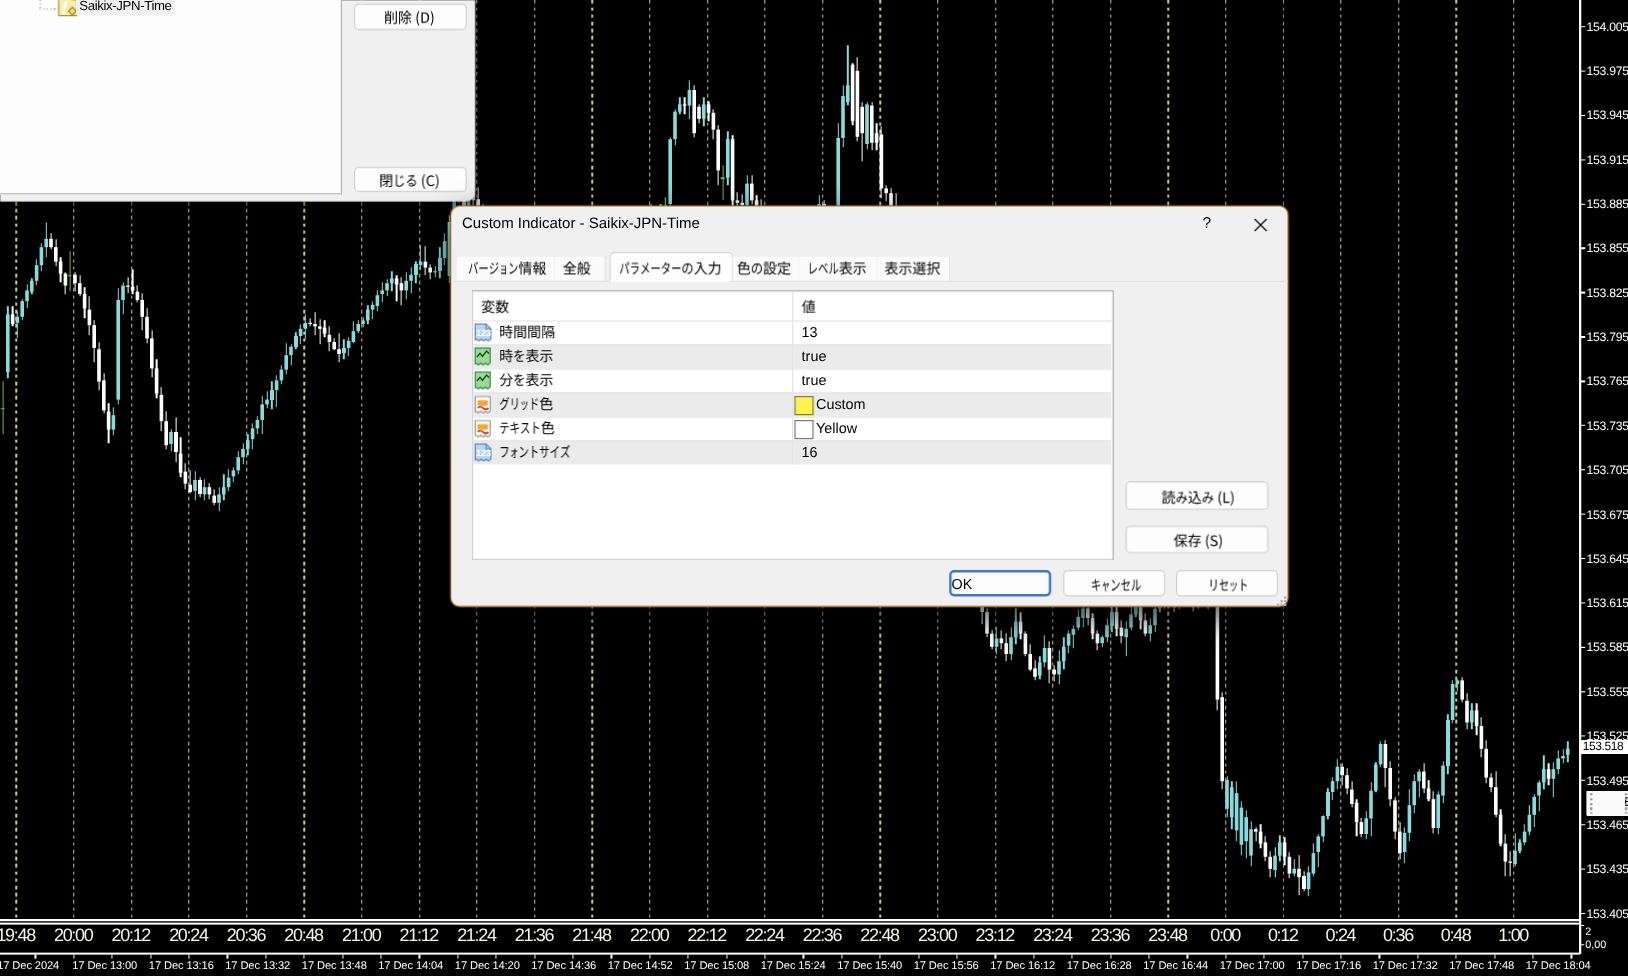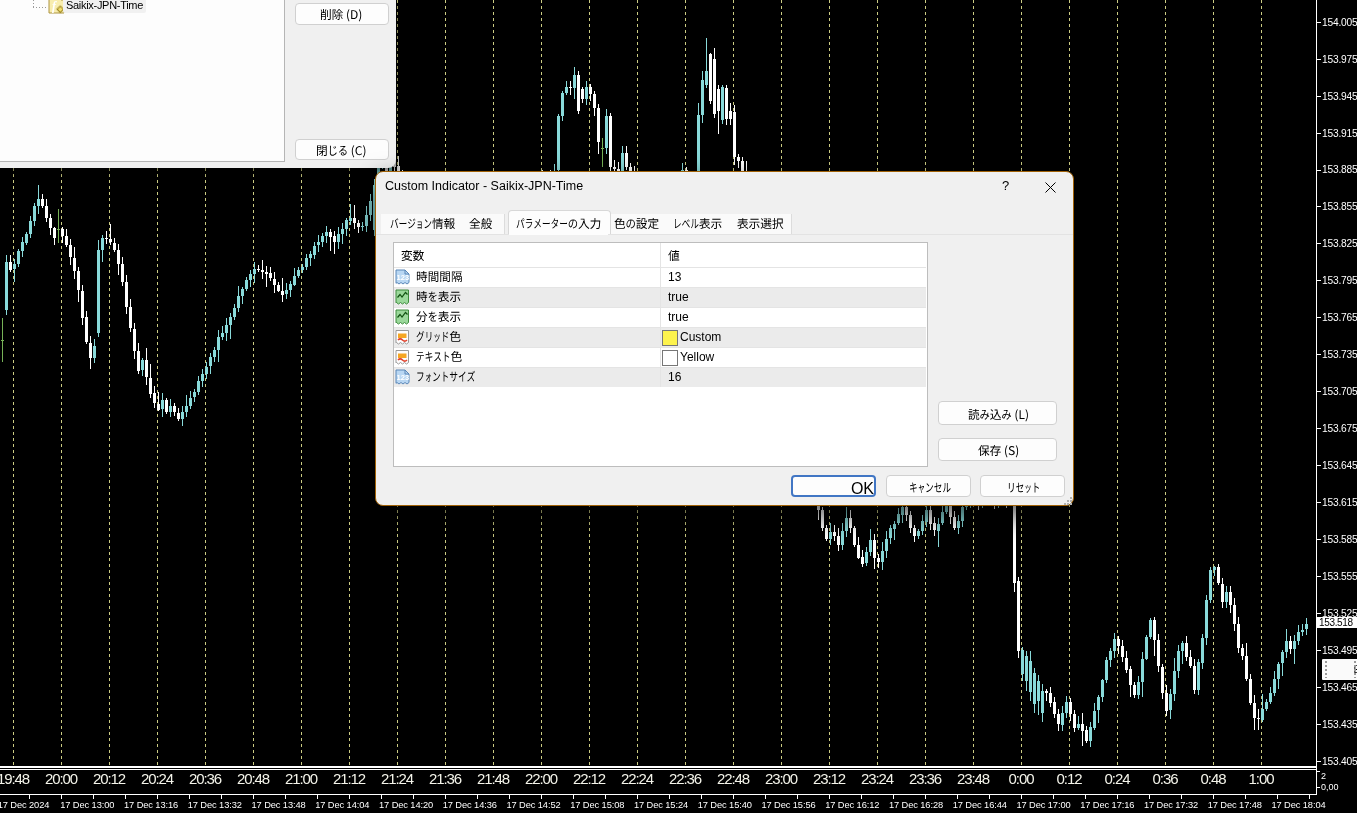--- a/index.html
+++ b/index.html
@@ -577,21 +577,21 @@
         <svg style="position:absolute;left:29.0px;top:4.5px;overflow:visible" width="61" height="12">
           <path transform="translate(0,12)" d="M4.6 -5.5H11V-3.3H10.2V-4.7H5.4V-3.3H4.6ZM8.4 -3.9H9.2V-0.3Q9.2 -0.1 9.2 -0Q9.3 0 9.5 0Q9.5 0 9.7 0Q9.8 0 10 0Q10.2 0 10.2 0Q10.4 0 10.4 -0.1Q10.5 -0.2 10.5 -0.5Q10.6 -0.9 10.6 -1.6Q10.7 -1.5 10.8 -1.4Q10.9 -1.4 11.1 -1.3Q11.2 -1.3 11.3 -1.2Q11.3 -0.4 11.2 0Q11.1 0.5 10.9 0.6Q10.7 0.8 10.3 0.8Q10.3 0.8 10.1 0.8Q10 0.8 9.8 0.8Q9.7 0.8 9.6 0.8Q9.4 0.8 9.4 0.8Q9 0.8 8.7 0.7Q8.5 0.6 8.5 0.4Q8.4 0.1 8.4 -0.3ZM6.4 -3.9H7.2Q7.1 -3 7 -2.2Q6.9 -1.4 6.6 -0.8Q6.4 -0.2 5.9 0.2Q5.4 0.7 4.6 1Q4.6 0.9 4.5 0.7Q4.4 0.6 4.3 0.5Q4.2 0.3 4.1 0.3Q4.8 0 5.3 -0.4Q5.7 -0.7 5.9 -1.3Q6.1 -1.8 6.2 -2.4Q6.3 -3.1 6.4 -3.9ZM4.7 -9H11V-8.2H4.7ZM5.1 -7.1H10.6V-6.4H5.1ZM7.3 -10.1H8.2V-6.7H7.3ZM0.9 -6.4H4.1V-5.7H0.9ZM1 -9.7H4.1V-8.9H1ZM0.9 -4.8H4.1V-4.1H0.9ZM0.4 -8.1H4.4V-7.3H0.4ZM1.4 -3.2H4.1V0.3H1.4V-0.5H3.4V-2.5H1.4ZM0.9 -3.2H1.7V0.8H0.9ZM13.9 -8.8Q14.1 -8.8 14.3 -8.8Q14.5 -8.8 14.7 -8.8Q14.9 -8.8 15.2 -8.8Q15.5 -8.8 15.9 -8.8Q16.2 -8.8 16.5 -8.9Q16.8 -8.9 17 -8.9Q17.1 -8.9 17.3 -8.9Q17.4 -9 17.5 -9L18 -8.5Q17.9 -8.4 17.9 -8.3Q17.8 -8.2 17.7 -8.1Q17.6 -7.8 17.4 -7.2Q17.1 -6.7 16.9 -6Q16.6 -5.3 16.4 -4.7Q16.2 -4.3 16.1 -3.8Q15.9 -3.4 15.7 -2.9Q15.5 -2.4 15.3 -2Q15.1 -1.6 15 -1.3Q14.7 -0.8 14.4 -0.6Q14.1 -0.5 13.7 -0.5Q13.1 -0.5 12.8 -0.9Q12.4 -1.3 12.4 -2.1Q12.4 -2.8 12.6 -3.4Q12.9 -3.9 13.4 -4.4Q13.8 -4.8 14.5 -5Q15.1 -5.3 15.9 -5.3Q16.8 -5.3 17.6 -5Q18.4 -4.8 19.1 -4.4Q19.7 -4.1 20.3 -3.7Q20.9 -3.3 21.3 -2.9L20.9 -1.9Q20.5 -2.4 19.9 -2.8Q19.4 -3.3 18.7 -3.6Q18 -4 17.3 -4.2Q16.6 -4.5 15.8 -4.5Q14.9 -4.5 14.3 -4.1Q13.7 -3.8 13.4 -3.3Q13.1 -2.8 13.1 -2.2Q13.1 -1.8 13.3 -1.6Q13.5 -1.4 13.7 -1.4Q13.9 -1.4 14 -1.5Q14.2 -1.6 14.3 -1.8Q14.5 -2.1 14.7 -2.4Q14.8 -2.8 15 -3.2Q15.2 -3.6 15.3 -4.1Q15.5 -4.5 15.6 -4.9Q15.8 -5.4 16 -6Q16.2 -6.5 16.4 -7.1Q16.7 -7.6 16.8 -8Q16.7 -8 16.4 -8Q16.1 -8 15.8 -8Q15.5 -7.9 15.2 -7.9Q14.9 -7.9 14.7 -7.9Q14.5 -7.9 14.3 -7.9Q14.1 -7.8 14 -7.8ZM20.3 -6.2Q20.2 -4.9 20.1 -3.9Q19.9 -2.8 19.6 -2Q19.2 -1.1 18.7 -0.5Q18.1 0.2 17.2 0.7L16.5 0.1Q17.4 -0.4 18 -1Q18.5 -1.6 18.8 -2.3Q19.2 -3 19.3 -3.8Q19.4 -4.5 19.5 -5.2Q19.5 -5.4 19.5 -5.7Q19.5 -6 19.5 -6.3ZM26.6 -9.5H29V-8.6H26.6ZM28.5 -9.5H29.4Q29.5 -8.1 29.8 -6.9Q30 -5.7 30.4 -4.7Q30.8 -3.7 31.4 -2.9Q32.1 -2.1 32.9 -1.7Q32.8 -1.6 32.7 -1.5Q32.6 -1.4 32.5 -1.2Q32.3 -1.1 32.3 -1Q31.4 -1.5 30.7 -2.3Q30.1 -3.1 29.7 -4.2Q29.3 -5.2 29 -6.4Q28.8 -7.6 28.6 -9H28.5ZM28.5 -7.2 29.4 -7Q29 -5 28.2 -3.5Q27.3 -2 26 -1Q26 -1.1 25.8 -1.2Q25.7 -1.3 25.6 -1.5Q25.4 -1.6 25.3 -1.7Q26.6 -2.5 27.4 -3.9Q28.2 -5.3 28.5 -7.2ZM24.9 -5.3V-1.1H24V-4.5H22.4V-5.3ZM24.9 -1.5Q25.3 -0.8 26.1 -0.5Q26.8 -0.2 27.8 -0.1Q28.3 -0.1 29 -0.1Q29.7 -0.1 30.4 -0.1Q31.2 -0.1 31.9 -0.2Q32.5 -0.2 33.1 -0.2Q33 -0.1 33 0Q32.9 0.2 32.9 0.4Q32.8 0.6 32.8 0.7Q32.3 0.7 31.7 0.7Q31 0.7 30.3 0.8Q29.6 0.8 28.9 0.8Q28.3 0.7 27.8 0.7Q26.7 0.7 25.9 0.3Q25.1 0 24.5 -0.7Q24.1 -0.3 23.6 0.1Q23.2 0.5 22.7 0.9L22.3 -0.1Q22.7 -0.3 23.2 -0.7Q23.6 -1.1 24.1 -1.5ZM22.5 -9.3 23.2 -9.8Q23.6 -9.5 24 -9.2Q24.4 -8.9 24.7 -8.5Q25 -8.2 25.2 -7.9L24.5 -7.3Q24.4 -7.6 24 -8Q23.7 -8.3 23.3 -8.6Q22.9 -9 22.5 -9.3ZM35.8 -8.8Q35.9 -8.8 36.2 -8.8Q36.4 -8.8 36.5 -8.8Q36.7 -8.8 37 -8.8Q37.4 -8.8 37.7 -8.8Q38.1 -8.8 38.4 -8.9Q38.7 -8.9 38.8 -8.9Q39 -8.9 39.1 -8.9Q39.2 -9 39.3 -9L39.8 -8.5Q39.8 -8.4 39.7 -8.3Q39.6 -8.2 39.6 -8.1Q39.4 -7.8 39.2 -7.2Q39 -6.7 38.7 -6Q38.5 -5.3 38.2 -4.7Q38.1 -4.3 37.9 -3.8Q37.7 -3.4 37.5 -2.9Q37.3 -2.4 37.2 -2Q37 -1.6 36.8 -1.3Q36.6 -0.8 36.2 -0.6Q35.9 -0.5 35.5 -0.5Q35 -0.5 34.6 -0.9Q34.2 -1.3 34.2 -2.1Q34.2 -2.8 34.5 -3.4Q34.7 -3.9 35.2 -4.4Q35.7 -4.8 36.3 -5Q37 -5.3 37.7 -5.3Q38.6 -5.3 39.4 -5Q40.2 -4.8 40.9 -4.4Q41.6 -4.1 42.2 -3.7Q42.7 -3.3 43.1 -2.9L42.8 -1.9Q42.3 -2.4 41.8 -2.8Q41.2 -3.3 40.5 -3.6Q39.9 -4 39.1 -4.2Q38.4 -4.5 37.6 -4.5Q36.8 -4.5 36.2 -4.1Q35.6 -3.8 35.3 -3.3Q35 -2.8 35 -2.2Q35 -1.8 35.1 -1.6Q35.3 -1.4 35.6 -1.4Q35.7 -1.4 35.9 -1.5Q36 -1.6 36.2 -1.8Q36.3 -2.1 36.5 -2.4Q36.7 -2.8 36.8 -3.2Q37 -3.6 37.2 -4.1Q37.3 -4.5 37.5 -4.9Q37.7 -5.4 37.9 -6Q38.1 -6.5 38.3 -7.1Q38.5 -7.6 38.7 -8Q38.5 -8 38.2 -8Q38 -8 37.6 -8Q37.3 -7.9 37 -7.9Q36.7 -7.9 36.6 -7.9Q36.4 -7.9 36.2 -7.9Q36 -7.8 35.8 -7.8ZM42.1 -6.2Q42.1 -4.9 41.9 -3.9Q41.8 -2.8 41.4 -2Q41.1 -1.1 40.5 -0.5Q39.9 0.2 39 0.7L38.4 0.1Q39.3 -0.4 39.8 -1Q40.4 -1.6 40.7 -2.3Q41 -3 41.1 -3.8Q41.3 -4.5 41.3 -5.2Q41.3 -5.4 41.3 -5.7Q41.3 -6 41.3 -6.3ZM49.2 2.4Q48.4 1 47.9 -0.5Q47.5 -2 47.5 -3.7Q47.5 -5.5 47.9 -7Q48.4 -8.5 49.2 -9.8L49.9 -9.5Q49.1 -8.2 48.8 -6.7Q48.4 -5.3 48.4 -3.7Q48.4 -2.2 48.8 -0.7Q49.1 0.8 49.9 2.1ZM51.6 0V-8.8H52.7V-0.9H56.6V0ZM58.1 2.4 57.4 2.1Q58.2 0.8 58.6 -0.7Q59 -2.2 59 -3.7Q59 -5.3 58.6 -6.7Q58.2 -8.2 57.4 -9.5L58.1 -9.8Q59 -8.5 59.4 -7Q59.9 -5.5 59.9 -3.7Q59.9 -2 59.4 -0.5Q59 1 58.1 2.4Z" fill="#000"></path>
         </svg>
       </div>
       <div style="position:absolute;left:562px;top:266px;width:119px;height:23px;background:#fdfdfd;border:1px solid #d0d0d0;border-radius:4px;box-sizing:border-box">
         <svg style="position:absolute;left:38.9px;top:4px;overflow:visible" width="41" height="12">
           <path transform="translate(0,12)" d="M7 -6H7.8V1H7ZM3.6 -4.2H11.1V-3.4H3.6ZM8.1 -3.9Q8.4 -3.1 9 -2.5Q9.5 -1.8 10.2 -1.2Q10.8 -0.6 11.4 -0.3Q11.3 -0.2 11.2 -0.1Q11.1 0.1 11 0.2Q10.9 0.3 10.8 0.5Q10.2 0 9.5 -0.6Q8.9 -1.3 8.3 -2Q7.8 -2.8 7.4 -3.6ZM6.8 -3.9 7.4 -3.7Q7.1 -2.8 6.5 -2.1Q5.9 -1.3 5.2 -0.6Q4.5 0 3.8 0.4Q3.8 0.3 3.7 0.2Q3.6 0.1 3.4 -0.1Q3.3 -0.2 3.2 -0.3Q3.9 -0.6 4.6 -1.2Q5.3 -1.8 5.8 -2.5Q6.4 -3.2 6.8 -3.9ZM5.3 -8.7V-6.5H9.6V-8.7ZM4.4 -9.5H10.5V-5.7H4.4ZM3.2 -10 4 -9.8Q3.7 -8.8 3.1 -7.8Q2.6 -6.8 2 -5.9Q1.4 -5.1 0.8 -4.4Q0.7 -4.5 0.6 -4.7Q0.5 -4.8 0.4 -5Q0.3 -5.2 0.3 -5.3Q0.8 -5.9 1.4 -6.6Q1.9 -7.4 2.4 -8.3Q2.9 -9.1 3.2 -10ZM2 -6.9 2.8 -7.8 2.9 -7.8V0.9H2ZM15.5 -3.2H22.8V-2.4H15.5ZM16.5 -6.3H21.3V-5.5H16.5ZM18.8 -4.3H19.7V-0.1Q19.7 0.3 19.6 0.5Q19.5 0.7 19.2 0.8Q18.9 0.9 18.4 0.9Q17.9 1 17.1 1Q17.1 0.8 17 0.5Q17 0.3 16.9 0.1Q17.3 0.1 17.6 0.1Q17.9 0.1 18.2 0.1Q18.4 0.1 18.6 0.1Q18.7 0.1 18.8 0Q18.8 0 18.8 -0.1ZM21.1 -6.3H21.3L21.5 -6.3L22 -5.9Q21.7 -5.5 21.3 -5.1Q20.8 -4.7 20.4 -4.3Q19.9 -3.9 19.5 -3.6Q19.4 -3.8 19.2 -3.9Q19.1 -4.1 19 -4.2Q19.4 -4.4 19.8 -4.8Q20.2 -5.1 20.5 -5.5Q20.9 -5.8 21.1 -6.1ZM12.4 -8.5H22.6V-7.6H12.4ZM16.1 -10.1 17 -9.9Q16.6 -8.5 16 -7.1Q15.4 -5.8 14.5 -4.6Q13.6 -3.4 12.5 -2.6Q12.4 -2.7 12.4 -2.8Q12.3 -3 12.2 -3.2Q12.1 -3.3 12 -3.4Q12.8 -4 13.5 -4.7Q14.1 -5.5 14.6 -6.4Q15.1 -7.3 15.5 -8.2Q15.9 -9.2 16.1 -10.1ZM13.8 -5.2H14.7V0.9H13.8ZM28.8 2.4Q28 1 27.5 -0.5Q27.1 -2 27.1 -3.7Q27.1 -5.5 27.5 -7Q28 -8.5 28.8 -9.8L29.5 -9.5Q28.7 -8.2 28.4 -6.7Q28 -5.3 28 -3.7Q28 -2.2 28.4 -0.7Q28.7 0.8 29.5 2.1ZM33.7 0.2Q32.7 0.2 32 -0.2Q31.2 -0.5 30.6 -1.1L31.3 -1.9Q31.7 -1.4 32.4 -1.1Q33 -0.8 33.7 -0.8Q34.6 -0.8 35 -1.2Q35.5 -1.6 35.5 -2.2Q35.5 -2.7 35.3 -3Q35.1 -3.3 34.8 -3.5Q34.5 -3.6 34.1 -3.8L32.8 -4.4Q32.4 -4.5 32 -4.8Q31.6 -5.1 31.3 -5.5Q31 -6 31 -6.6Q31 -7.3 31.4 -7.8Q31.7 -8.4 32.4 -8.7Q33 -9 33.8 -9Q34.6 -9 35.2 -8.7Q35.9 -8.4 36.4 -7.9L35.8 -7.2Q35.4 -7.5 34.9 -7.8Q34.4 -8 33.8 -8Q33 -8 32.6 -7.6Q32.1 -7.3 32.1 -6.7Q32.1 -6.3 32.4 -6Q32.6 -5.7 32.9 -5.6Q33.3 -5.4 33.6 -5.2L34.8 -4.7Q35.4 -4.5 35.8 -4.2Q36.2 -3.9 36.4 -3.4Q36.7 -3 36.7 -2.3Q36.7 -1.6 36.3 -1.1Q35.9 -0.5 35.3 -0.2Q34.6 0.2 33.7 0.2ZM38.4 2.4 37.7 2.1Q38.5 0.8 38.8 -0.7Q39.2 -2.2 39.2 -3.7Q39.2 -5.3 38.8 -6.7Q38.5 -8.2 37.7 -9.5L38.4 -9.8Q39.2 -8.5 39.7 -7Q40.1 -5.5 40.1 -3.7Q40.1 -2 39.7 -0.5Q39.2 1 38.4 2.4Z" fill="#000"></path>
         </svg>
       </div>
       <div style="position:absolute;left:415px;top:303px;width:85px;height:22px;background:#fdfdfd;border:2px solid #4176c4;border-radius:4px;box-sizing:border-box">
-        <div style="position:absolute;left:0;top:3px;width:100%;text-align:right;font-size:16px">OK</div>
+        <div style="position:absolute;left:0;top:3px;width:100%;text-align:left;font-size:12px">OK</div>
       </div>
       <div style="position:absolute;left:510px;top:303px;width:85px;height:22px;background:#fdfdfd;border:1px solid #d0d0d0;border-radius:4px;box-sizing:border-box">
         <svg style="position:absolute;left:21.5px;top:3.5px;overflow:visible" width="42" height="12">
           <path transform="translate(0,12)" d="M3.4 -8.5Q3.4 -8.7 3.3 -8.9Q3.3 -9.1 3.2 -9.3L4 -9.5Q4 -9.3 4 -9.1Q4.1 -8.9 4.1 -8.7Q4.1 -8.5 4.2 -8.1Q4.2 -7.7 4.3 -7Q4.4 -6.3 4.5 -5.6Q4.6 -4.8 4.7 -4Q4.8 -3.3 4.9 -2.6Q5 -1.9 5.1 -1.4Q5.2 -0.9 5.2 -0.8Q5.3 -0.5 5.3 -0.2Q5.4 0.1 5.4 0.3L4.6 0.5Q4.6 0.2 4.6 -0Q4.5 -0.3 4.5 -0.6Q4.5 -0.7 4.4 -1.2Q4.4 -1.7 4.3 -2.4Q4.2 -3 4.1 -3.8Q3.9 -4.6 3.8 -5.4Q3.7 -6.1 3.6 -6.8Q3.5 -7.4 3.5 -7.9Q3.4 -8.4 3.4 -8.5ZM1 -6.8Q1.1 -6.8 1.3 -6.8Q1.5 -6.8 1.7 -6.8Q1.9 -6.9 2.2 -6.9Q2.6 -7 3 -7.1Q3.5 -7.2 3.9 -7.3Q4.4 -7.4 4.9 -7.5Q5.3 -7.6 5.7 -7.7Q6 -7.8 6.3 -7.8Q6.4 -7.9 6.6 -7.9Q6.8 -8 6.9 -8L7 -7Q6.9 -7 6.7 -7Q6.6 -6.9 6.4 -6.9Q6.2 -6.9 5.8 -6.8Q5.4 -6.7 5 -6.6Q4.5 -6.5 4 -6.4Q3.6 -6.3 3.1 -6.2Q2.7 -6.1 2.3 -6Q2 -5.9 1.8 -5.9Q1.6 -5.8 1.5 -5.8Q1.3 -5.7 1.1 -5.7ZM0.9 -3.3Q1.1 -3.3 1.3 -3.3Q1.5 -3.4 1.7 -3.4Q1.9 -3.4 2.3 -3.5Q2.7 -3.6 3.2 -3.7Q3.7 -3.8 4.2 -3.9Q4.8 -4.1 5.3 -4.2Q5.8 -4.3 6.2 -4.4Q6.6 -4.5 6.9 -4.6Q7.1 -4.6 7.3 -4.7Q7.5 -4.8 7.6 -4.8L7.8 -3.8Q7.6 -3.8 7.4 -3.7Q7.2 -3.7 7 -3.6Q6.7 -3.6 6.3 -3.5Q5.8 -3.4 5.3 -3.3Q4.8 -3.2 4.3 -3Q3.8 -2.9 3.3 -2.8Q2.8 -2.7 2.4 -2.6Q2.1 -2.5 1.8 -2.5Q1.6 -2.4 1.4 -2.4Q1.2 -2.3 1.1 -2.2ZM11.5 -7.3Q11.5 -7.2 11.6 -7Q11.6 -6.8 11.6 -6.6Q11.7 -6.3 11.7 -5.8Q11.8 -5.3 11.9 -4.6Q12.1 -3.9 12.2 -3.2Q12.3 -2.5 12.4 -1.8Q12.5 -1.2 12.6 -0.7Q12.7 -0.2 12.7 0Q12.8 0.1 12.8 0.3Q12.8 0.4 12.9 0.6Q12.9 0.7 12.9 0.8L12.3 1.1Q12.3 0.9 12.2 0.7Q12.2 0.4 12.2 0.2Q12.1 0 12 -0.5Q12 -1 11.8 -1.7Q11.7 -2.4 11.6 -3.1Q11.5 -3.8 11.4 -4.5Q11.3 -5.1 11.2 -5.6Q11.1 -6.2 11 -6.4Q11 -6.6 11 -6.8Q10.9 -7 10.9 -7.1ZM15.1 -5.7Q15 -5.3 14.8 -4.8Q14.6 -4.4 14.4 -3.9Q14.1 -3.4 13.9 -2.9Q13.7 -2.5 13.5 -2.2L13 -2.6Q13.2 -2.9 13.4 -3.4Q13.7 -3.8 13.9 -4.3Q14.1 -4.7 14.2 -5.1Q14.2 -5.1 13.9 -5Q13.7 -4.9 13.3 -4.8Q13 -4.7 12.6 -4.5Q12.2 -4.4 11.7 -4.3Q11.3 -4.1 10.9 -4Q10.6 -3.9 10.3 -3.8Q10 -3.7 9.9 -3.7L9.8 -4.6Q9.9 -4.6 10.1 -4.7Q10.2 -4.7 10.4 -4.7Q10.5 -4.8 10.7 -4.8Q10.9 -4.9 11.3 -5Q11.6 -5.1 12 -5.2Q12.4 -5.3 12.8 -5.4Q13.2 -5.6 13.5 -5.7Q13.8 -5.8 14.1 -5.9Q14.3 -5.9 14.4 -6Q14.5 -6 14.6 -6Q14.6 -6.1 14.7 -6.1ZM18 -8.8Q18.3 -8.6 18.6 -8.3Q18.9 -7.9 19.2 -7.6Q19.5 -7.2 19.8 -6.9Q20.1 -6.6 20.2 -6.3L19.7 -5.6Q19.5 -5.8 19.3 -6.1Q19 -6.5 18.7 -6.8Q18.4 -7.2 18.1 -7.5Q17.8 -7.8 17.5 -8.1ZM17.3 -0.8Q18.1 -0.9 18.7 -1.2Q19.3 -1.5 19.8 -1.8Q20.3 -2.2 20.8 -2.5Q21.4 -3.1 22 -3.8Q22.5 -4.6 23 -5.4Q23.4 -6.2 23.6 -6.9L24.1 -5.9Q23.8 -5.2 23.3 -4.4Q22.9 -3.6 22.4 -2.9Q21.8 -2.2 21.2 -1.6Q20.7 -1.3 20.2 -0.9Q19.7 -0.5 19.1 -0.2Q18.5 0 17.8 0.2ZM27.4 -1.5Q27.4 -1.8 27.4 -2.3Q27.4 -2.8 27.4 -3.5Q27.4 -4.1 27.4 -4.8Q27.4 -5.5 27.4 -6.1Q27.4 -6.8 27.4 -7.3Q27.4 -7.8 27.4 -8.2Q27.4 -8.4 27.4 -8.5Q27.4 -8.7 27.3 -8.9Q27.3 -9.1 27.3 -9.3H28.1Q28.1 -9 28.1 -8.7Q28.1 -8.4 28.1 -8.2Q28.1 -7.9 28.1 -7.3Q28.1 -6.8 28.1 -6.2Q28.1 -5.6 28.1 -5Q28.1 -4.3 28.1 -3.7Q28.1 -3.1 28.1 -2.6Q28.1 -2.1 28.1 -1.8Q28.1 -1.4 28.2 -1.2Q28.3 -0.9 28.5 -0.8Q28.8 -0.7 29.3 -0.7Q29.8 -0.7 30.3 -0.7Q30.7 -0.8 31.1 -0.9Q31.6 -0.9 32 -1.1L32 -0Q31.6 0 31.2 0.1Q30.8 0.2 30.3 0.2Q29.8 0.2 29.3 0.2Q28.7 0.2 28.3 0.1Q27.9 0 27.7 -0.2Q27.5 -0.4 27.4 -0.8Q27.4 -1.1 27.4 -1.5ZM32.4 -6.9Q32.3 -6.8 32.3 -6.7Q32.2 -6.5 32.2 -6.4Q32 -6 31.8 -5.6Q31.6 -5.1 31.4 -4.7Q31.2 -4.2 30.9 -3.8Q30.6 -3.3 30.4 -2.9L29.8 -3.4Q30.1 -3.8 30.4 -4.4Q30.7 -4.9 31 -5.4Q31.2 -5.9 31.3 -6.3Q31.3 -6.3 31 -6.2Q30.7 -6.1 30.2 -6Q29.8 -5.8 29.2 -5.7Q28.6 -5.5 28.1 -5.4Q27.5 -5.2 27 -5.1Q26.4 -4.9 26 -4.8Q25.6 -4.7 25.4 -4.6L25.2 -5.6Q25.5 -5.7 25.9 -5.7Q26.3 -5.8 26.8 -6Q27.3 -6.1 27.9 -6.3Q28.5 -6.4 29.1 -6.6Q29.6 -6.7 30.1 -6.9Q30.6 -7 30.9 -7.1Q31.3 -7.2 31.4 -7.2Q31.5 -7.3 31.7 -7.3Q31.8 -7.4 31.9 -7.5ZM37.9 -0.3Q37.9 -0.4 37.9 -0.6Q37.9 -0.7 37.9 -0.9Q37.9 -1 37.9 -1.5Q37.9 -1.9 37.9 -2.5Q37.9 -3 37.9 -3.7Q37.9 -4.4 37.9 -5.1Q37.9 -5.8 37.9 -6.5Q37.9 -7.1 37.9 -7.5Q37.9 -8 37.9 -8.1Q37.9 -8.5 37.9 -8.7Q37.9 -8.9 37.9 -9H38.7Q38.7 -8.9 38.7 -8.7Q38.7 -8.4 38.7 -8.1Q38.7 -7.9 38.7 -7.5Q38.7 -7.1 38.7 -6.5Q38.7 -5.9 38.7 -5.2Q38.7 -4.5 38.7 -3.8Q38.7 -3.2 38.7 -2.6Q38.7 -2 38.7 -1.6Q38.7 -1.3 38.7 -1.2Q39.1 -1.5 39.5 -1.9Q40 -2.3 40.4 -2.9Q40.9 -3.5 41.2 -4.1L41.6 -3.3Q41.2 -2.6 40.7 -2Q40.2 -1.4 39.7 -0.9Q39.1 -0.3 38.6 0Q38.5 0.1 38.5 0.2Q38.4 0.2 38.3 0.3ZM33.9 -0.3Q34.5 -0.9 34.9 -1.6Q35.2 -2.4 35.4 -3.3Q35.5 -3.7 35.6 -4.3Q35.6 -4.9 35.7 -5.6Q35.7 -6.3 35.7 -6.9Q35.7 -7.6 35.7 -8.1Q35.7 -8.4 35.7 -8.6Q35.7 -8.8 35.6 -9H36.4Q36.4 -8.9 36.4 -8.8Q36.4 -8.6 36.4 -8.4Q36.4 -8.3 36.4 -8.1Q36.4 -7.6 36.4 -6.9Q36.4 -6.2 36.3 -5.5Q36.3 -4.8 36.3 -4.1Q36.2 -3.4 36.1 -3Q35.9 -2 35.5 -1.2Q35.1 -0.3 34.6 0.3Z" fill="#000"></path>
         </svg>
       </div>
       <div style="position:absolute;left:604px;top:303px;width:85px;height:22px;background:#fdfdfd;border:1px solid #d0d0d0;border-radius:4px;box-sizing:border-box">
         <svg style="position:absolute;left:25.8px;top:3.5px;overflow:visible" width="33" height="12">
           <path transform="translate(0,12)" d="M6.7 -9.1Q6.7 -8.9 6.7 -8.6Q6.7 -8.4 6.7 -8.1Q6.7 -7.8 6.7 -7.5Q6.7 -7.1 6.7 -6.7Q6.7 -6.3 6.7 -6.1Q6.7 -5 6.6 -4.3Q6.6 -3.5 6.5 -3Q6.4 -2.5 6.2 -2.1Q6 -1.6 5.8 -1.3Q5.5 -0.8 5.1 -0.5Q4.8 -0.1 4.4 0.1Q4 0.3 3.7 0.5L3.2 -0.3Q3.7 -0.5 4.3 -0.9Q4.8 -1.3 5.2 -1.9Q5.5 -2.3 5.6 -2.7Q5.7 -3.1 5.8 -3.6Q5.9 -4 5.9 -4.7Q5.9 -5.3 5.9 -6.2Q5.9 -6.4 5.9 -6.8Q5.9 -7.1 5.9 -7.5Q5.9 -7.9 5.9 -8.1Q5.9 -8.4 5.9 -8.6Q5.9 -8.9 5.9 -9.1ZM2.7 -9Q2.7 -8.8 2.7 -8.6Q2.7 -8.4 2.7 -8.1Q2.7 -8.1 2.7 -7.8Q2.7 -7.5 2.7 -7.1Q2.7 -6.7 2.7 -6.2Q2.7 -5.7 2.7 -5.3Q2.7 -4.9 2.7 -4.6Q2.7 -4.3 2.7 -4.1Q2.7 -3.9 2.7 -3.7Q2.7 -3.4 2.7 -3.2H1.9Q1.9 -3.4 1.9 -3.6Q1.9 -3.9 1.9 -4.2Q1.9 -4.3 1.9 -4.6Q1.9 -4.9 1.9 -5.3Q1.9 -5.7 1.9 -6.2Q1.9 -6.7 1.9 -7.1Q1.9 -7.5 1.9 -7.8Q1.9 -8.1 1.9 -8.1Q1.9 -8.3 1.9 -8.6Q1.9 -8.8 1.9 -9ZM11.3 -1.5Q11.3 -1.8 11.3 -2.3Q11.3 -2.8 11.3 -3.5Q11.3 -4.1 11.3 -4.8Q11.3 -5.5 11.3 -6.1Q11.3 -6.8 11.3 -7.3Q11.3 -7.8 11.3 -8.2Q11.3 -8.4 11.3 -8.5Q11.3 -8.7 11.3 -8.9Q11.2 -9.1 11.2 -9.3H12Q12 -9 12 -8.7Q12 -8.4 12 -8.2Q12 -7.9 12 -7.3Q12 -6.8 12 -6.2Q12 -5.6 12 -5Q12 -4.3 12 -3.7Q12 -3.1 12 -2.6Q12 -2.1 12 -1.8Q12 -1.4 12.1 -1.2Q12.2 -0.9 12.5 -0.8Q12.7 -0.7 13.2 -0.7Q13.7 -0.7 14.2 -0.7Q14.6 -0.8 15.1 -0.9Q15.5 -0.9 15.9 -1.1L15.9 -0Q15.5 0 15.1 0.1Q14.7 0.2 14.2 0.2Q13.7 0.2 13.2 0.2Q12.6 0.2 12.2 0.1Q11.8 0 11.6 -0.2Q11.4 -0.4 11.4 -0.8Q11.3 -1.1 11.3 -1.5ZM16.3 -6.9Q16.3 -6.8 16.2 -6.7Q16.1 -6.5 16.1 -6.4Q15.9 -6 15.7 -5.6Q15.5 -5.1 15.3 -4.7Q15.1 -4.2 14.8 -3.8Q14.6 -3.3 14.3 -2.9L13.7 -3.4Q14 -3.8 14.3 -4.4Q14.6 -4.9 14.9 -5.4Q15.1 -5.9 15.2 -6.3Q15.2 -6.3 14.9 -6.2Q14.6 -6.1 14.1 -6Q13.7 -5.8 13.1 -5.7Q12.6 -5.5 12 -5.4Q11.4 -5.2 10.9 -5.1Q10.3 -4.9 9.9 -4.8Q9.5 -4.7 9.3 -4.6L9.2 -5.6Q9.4 -5.7 9.8 -5.7Q10.2 -5.8 10.7 -6Q11.3 -6.1 11.8 -6.3Q12.4 -6.4 13 -6.6Q13.5 -6.7 14 -6.9Q14.5 -7 14.8 -7.1Q15.2 -7.2 15.3 -7.2Q15.5 -7.3 15.6 -7.3Q15.7 -7.4 15.8 -7.5ZM20.9 -6.9Q20.9 -6.7 21 -6.4Q21.1 -6 21.2 -5.6Q21.3 -5.2 21.3 -4.9Q21.4 -4.5 21.5 -4.3L20.9 -4Q20.9 -4.2 20.8 -4.6Q20.7 -4.9 20.7 -5.3Q20.6 -5.7 20.5 -6.1Q20.4 -6.4 20.3 -6.6ZM23.6 -6.2Q23.5 -6.1 23.5 -5.9Q23.5 -5.8 23.5 -5.6Q23.3 -4.7 23.1 -3.7Q22.8 -2.8 22.4 -2Q21.9 -0.9 21.2 -0.2Q20.6 0.5 20 0.9L19.5 0.1Q19.9 -0.1 20.4 -0.5Q20.8 -0.8 21.2 -1.3Q21.6 -1.8 21.9 -2.5Q22.2 -3 22.4 -3.6Q22.6 -4.3 22.7 -5.1Q22.9 -5.8 22.9 -6.6ZM19.1 -6.3Q19.2 -6.1 19.3 -5.8Q19.4 -5.4 19.5 -5Q19.6 -4.6 19.7 -4.2Q19.8 -3.8 19.8 -3.6L19.3 -3.3Q19.2 -3.5 19.1 -3.9Q19 -4.3 18.9 -4.7Q18.8 -5.1 18.7 -5.5Q18.6 -5.8 18.6 -6ZM27.6 -1.1Q27.6 -1.2 27.6 -1.7Q27.6 -2.2 27.6 -2.9Q27.6 -3.6 27.6 -4.4Q27.6 -5.2 27.6 -5.9Q27.6 -6.7 27.6 -7.2Q27.6 -7.8 27.6 -8Q27.6 -8.3 27.6 -8.7Q27.6 -9 27.6 -9.3H28.4Q28.4 -9 28.4 -8.7Q28.3 -8.3 28.3 -8Q28.3 -7.6 28.3 -6.9Q28.3 -6.3 28.3 -5.5Q28.3 -4.8 28.4 -4.1Q28.4 -3.3 28.4 -2.7Q28.4 -2.1 28.4 -1.6Q28.4 -1.2 28.4 -1.1Q28.4 -0.9 28.4 -0.6Q28.4 -0.4 28.4 -0.1Q28.4 0.2 28.4 0.4H27.6Q27.6 0.1 27.6 -0.3Q27.6 -0.7 27.6 -1.1ZM28.2 -6.1Q28.6 -6 29.1 -5.7Q29.7 -5.5 30.2 -5.2Q30.7 -4.9 31.2 -4.6Q31.7 -4.4 32 -4.1L31.7 -3.1Q31.4 -3.4 30.9 -3.7Q30.4 -3.9 30 -4.2Q29.5 -4.5 29 -4.7Q28.6 -4.9 28.2 -5.1Z" fill="#000"></path>
         </svg>

